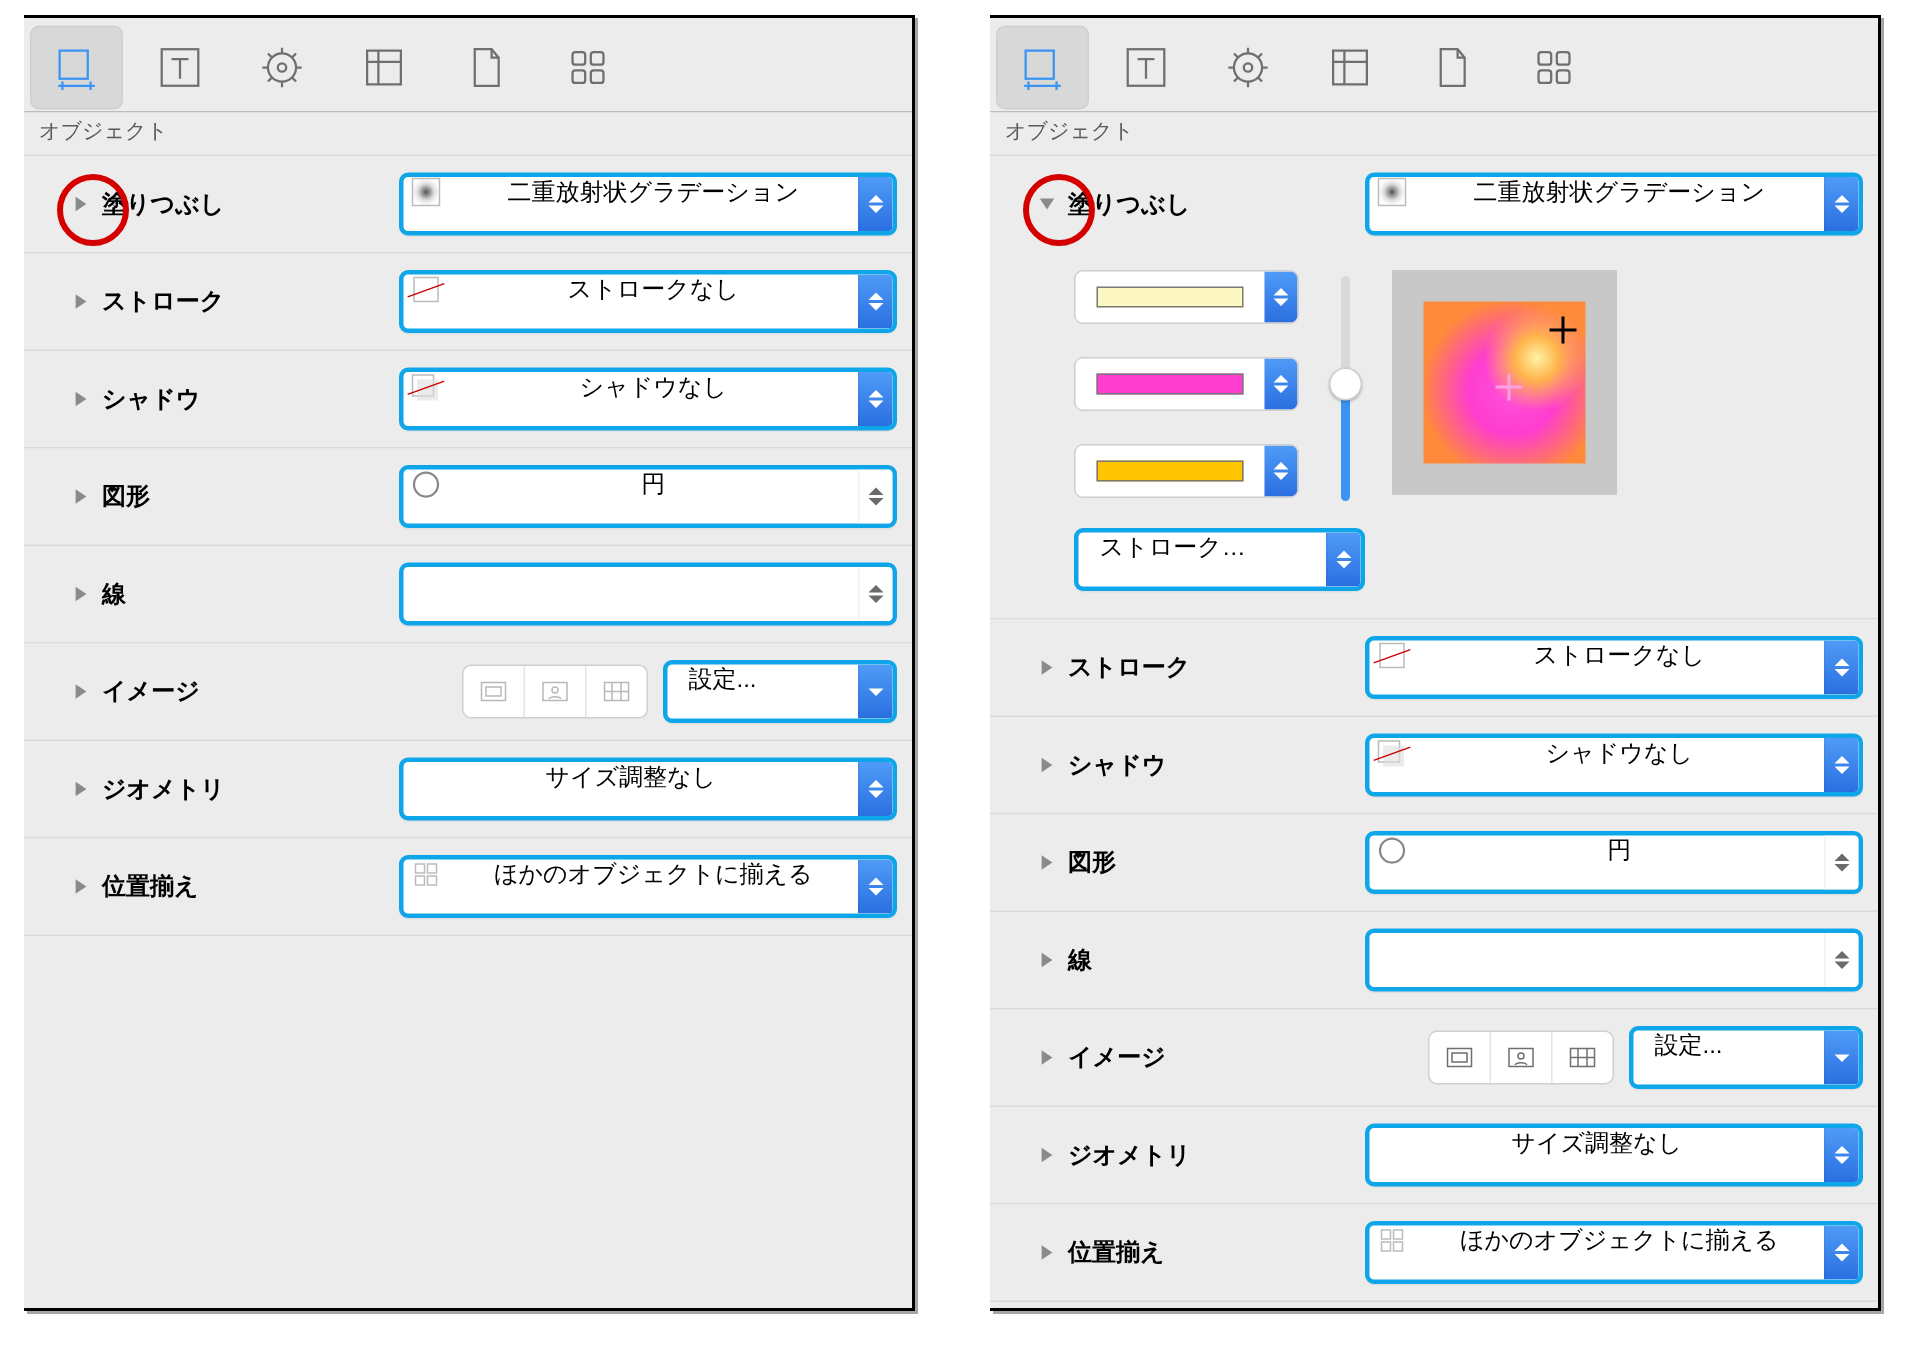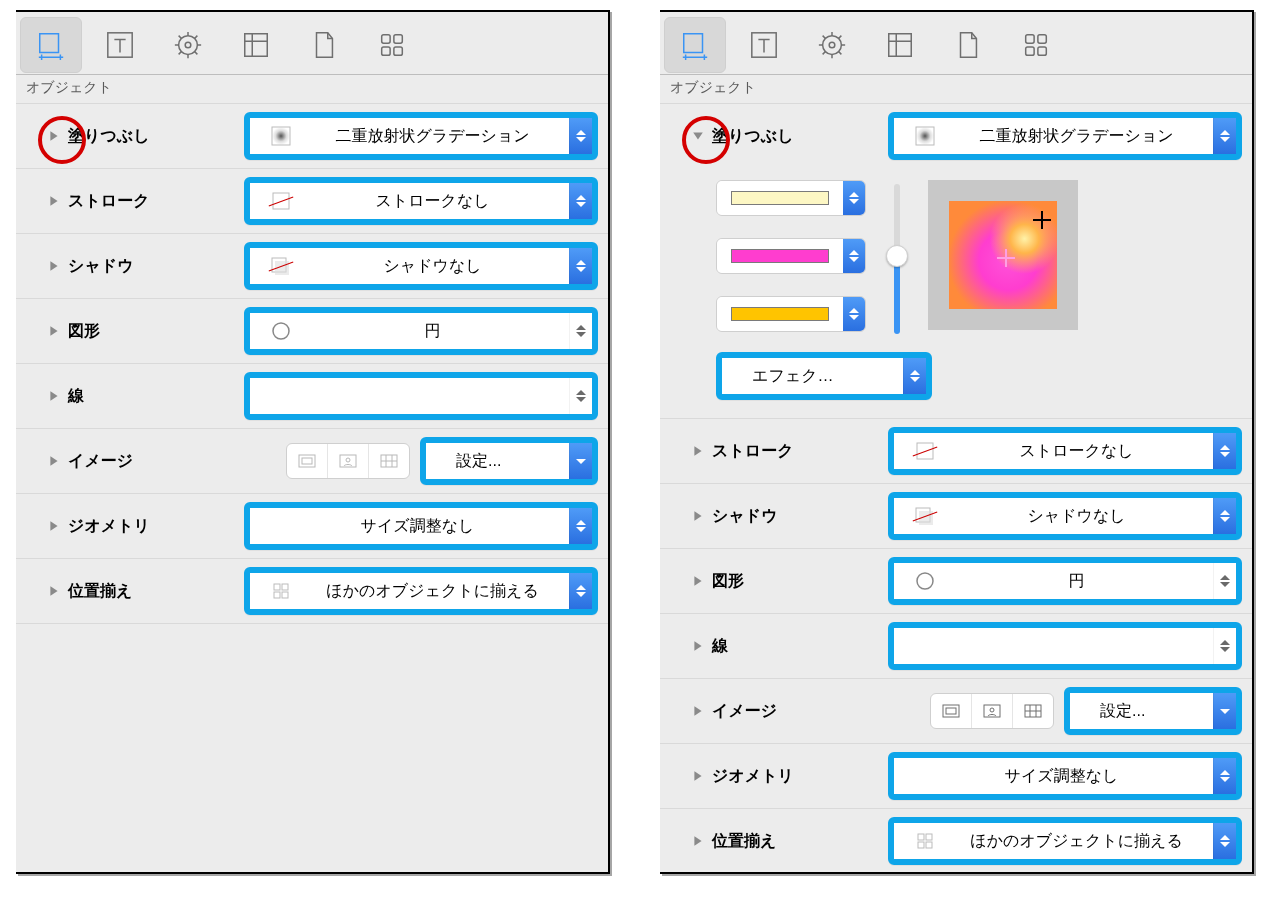--- a/index.html
+++ b/index.html
@@ -45,24 +45,24 @@
   .disclosure{display:inline-flex;align-items:center;justify-content:center;width:16px;height:16px;color:#8a8a8a;}
   .disclosure svg{width:12px;height:12px;fill:#8a8a8a;}
 
   .circle-mark{
     position:absolute;width:40px;height:40px;border:4px solid #d40000;border-radius:50%;
     pointer-events:none;
   }
 
   
   .popup{
-    display:flex;align-items:center;height:36px;
-    background:#fff;border:6px solid #0ea5e9;border-radius:6px;
+    display:flex;align-items:flex-start;height:36px;
+    background:#fff;border:3px solid #0ea5e9;border-radius:6px;
     box-shadow:0 1px 0 rgba(0,0,0,.05);
-    overflow:hidden;min-width:0;padding-left:16px;
+    overflow:hidden;min-width:0;
   }
   .popup .leading-icon{width:30px;display:flex;align-items:center;justify-content:center;color:#888;}
   .popup .label{flex:1;padding:0 8px;white-space:nowrap;overflow:hidden;text-align:center;font-size:16px;}
   .popup .stepper{
     width:22px;height:100%;background:linear-gradient(180deg,#4f9bf7,#2a6fe0);
     display:flex;flex-direction:column;align-items:center;justify-content:center;gap:2px;
     border-left:1px solid rgba(0,0,0,.05);
   }
   .popup .stepper .arr{width:0;height:0;border-left:5px solid transparent;border-right:5px solid transparent;}
   .popup .stepper .up{border-bottom:5px solid #fff;}
@@ -498,21 +498,21 @@
             <div class="preview-box">
               <div class="preview-inner">
                 <div class="cross black c1"></div>
                 <div class="cross pink c2"></div>
               </div>
             </div>
           </div>
         </div>
         <div class="fill-bottom">
           <div class="popup" style="width:188px;">
-            <span class="label" style="text-align:left;padding-left:14px;">エフェク…</span>
+            <span class="label" style="text-align:left;padding-left:14px;">ストローク…</span>
             <span class="stepper">
                 <span class="arr up"></span>
                 <span class="arr dn"></span>
               </span>
           </div>
         </div>
       </div>
 
       <div class="row">
         <div class="left-part">

